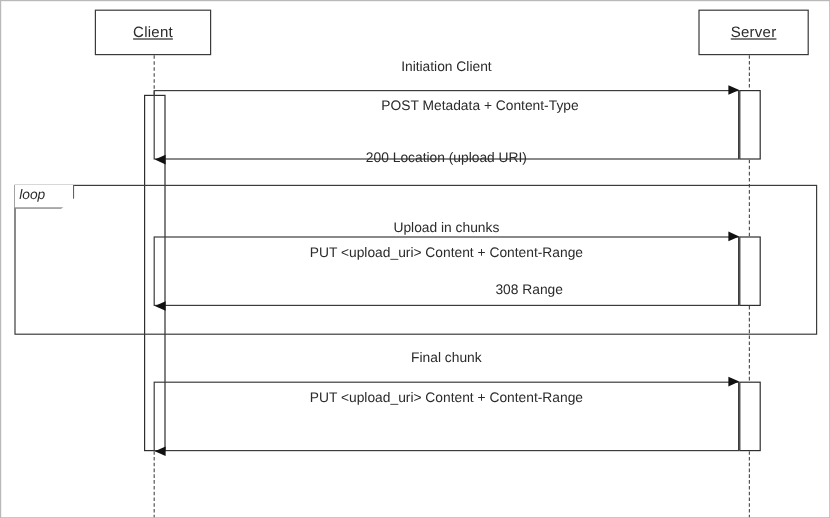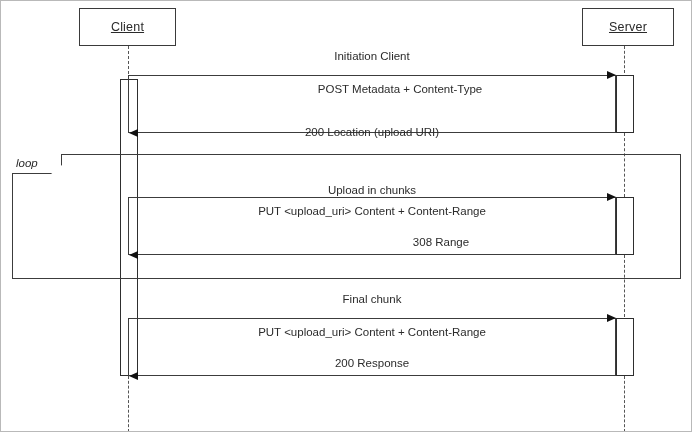--- a/index.html
+++ b/index.html
@@ -157,15 +157,14 @@
   <div class="msg-text" style="left:127px; top:235px; width:560px;margin-left:33px;">308 Range</div>
 
   <div class="msg-text" style="left:127px; top:276px; width:488px;margin-top:16px;">Final chunk</div>
 
   <div class="msg-frame" style="left:127px; top:317px; width:488px; height:58px;"></div>
 
   <div class="arrow-head right" style="left:606px; top:312.5px;"></div>
   <div class="msg-text" style="left:127px; top:325px; width:488px;">PUT &lt;upload_uri&gt; Content + Content-Range</div>
 
   <div class="arrow-head left" style="left:128px; top:370.5px;"></div>
-  <div class="msg-text" style="left:127px; top:356px; width:488px;">200 Response</div>
 
 </div>
 
 </body></html>

